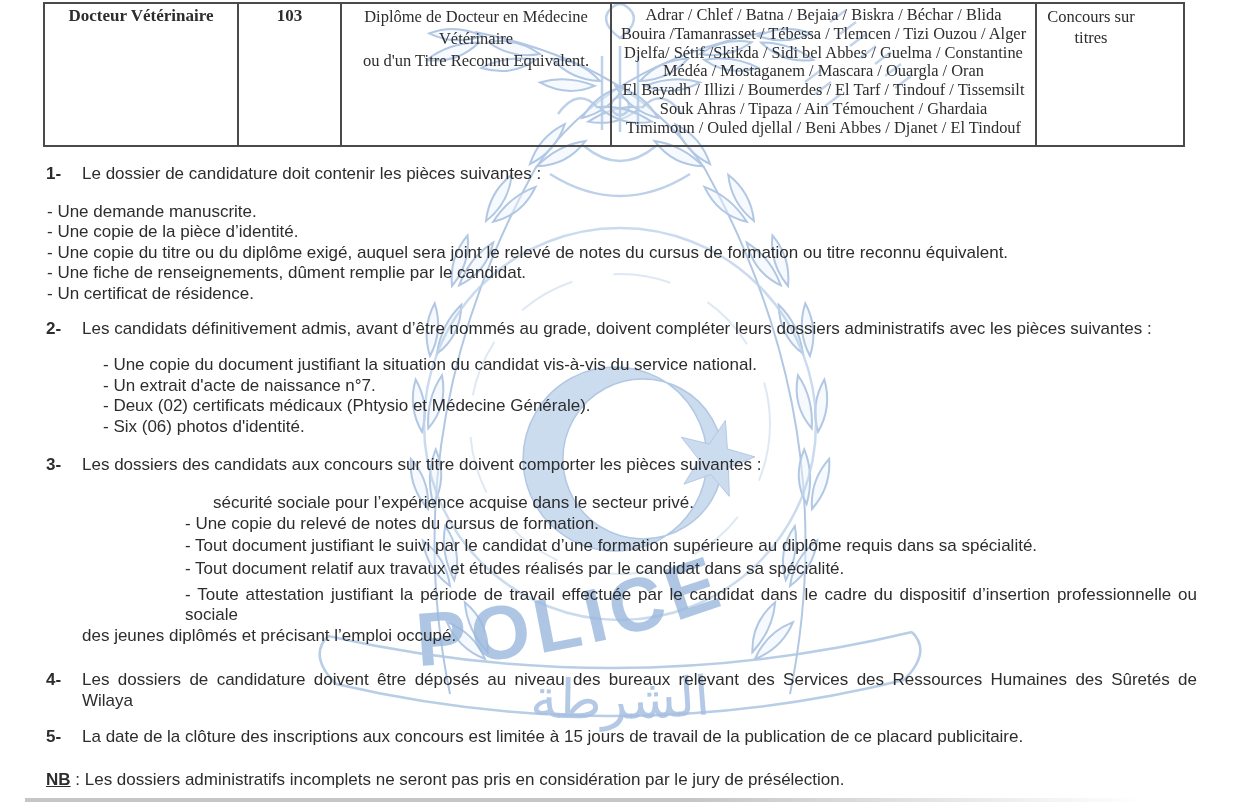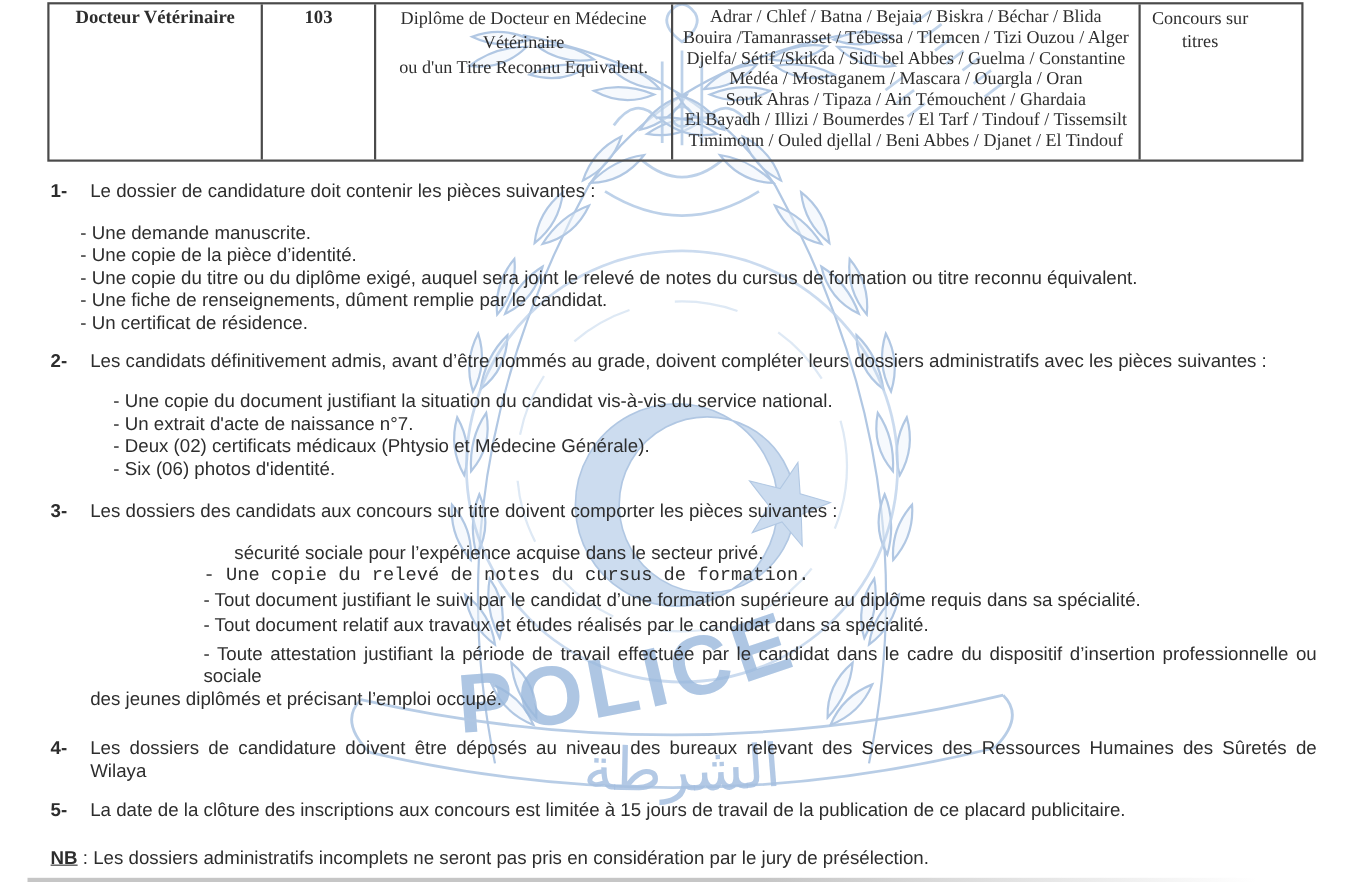--- a/index.html
+++ b/index.html
@@ -35,21 +35,21 @@
   .c-num{width:103px;font-weight:bold;font-size:17px;}
   .c-dip{width:270px;font-size:16.5px;line-height:22px;}
   .c-wil{width:425px;font-size:16.4px;line-height:18.8px;}
   .c-mode{width:108px;font-size:16.5px;line-height:21px;}
   
   .content{position:relative;z-index:1;padding-right:43px;}
   .sec{position:relative;padding-left:82px;line-height:20.6px;font-size:17px;}
   .sec .num{position:absolute;left:46px;font-weight:bold;}
   .s1{margin-top:17px;}
   .ul-a{margin-top:17px;line-height:20.6px;font-size:17px;}
-  .ul-a .li{padding-left:73px;}
+  .ul-a .li{padding-left:47px;}
   .s2{margin-top:14px;}
   .ul-b{margin-top:16px;line-height:20.6px;font-size:17px;}
   .ul-b .li{padding-left:103px;}
   .s3{margin-top:17px;}
   .ul-c{margin-top:18px;line-height:20.6px;font-size:17px;}
   .ul-c .li{padding-left:213px;margin-bottom:2px;}
   .ul-c .li-first-justify{padding-left:185px;text-align:justify;text-align-last:justify;}
   .ul-c .li-wrap{padding-left:213px;}
   .ul-c .li-wrap-left{padding-left:82px;}
   .ul-c .gap-top{margin-top:5px;}
@@ -144,22 +144,22 @@
     </div>
     <div class="cell c-dip">
       <div>Diplôme de Docteur en Médecine Vétérinaire</div>
       <div>ou d'un Titre Reconnu Equivalent.</div>
     </div>
     <div class="cell c-wil">
       <div>Adrar / Chlef / Batna / Bejaia / Biskra / Béchar / Blida</div>
       <div>Bouira /Tamanrasset / Tébessa / Tlemcen / Tizi Ouzou / Alger</div>
       <div>Djelfa/ Sétif /Skikda / Sidi bel Abbes / Guelma / Constantine</div>
       <div>Médéa /  Mostaganem / Mascara / Ouargla / Oran</div>
+      <div>El Bayadh / Illizi / Boumerdes / El Tarf / Tindouf / Tissemsilt</div>
       <div>Souk Ahras /  Tipaza /  Ain Témouchent / Ghardaia</div>
-      <div>El Bayadh / Illizi / Boumerdes / El Tarf / Tindouf / Tissemsilt</div>
       <div>Timimoun / Ouled djellal / Beni Abbes / Djanet / El Tindouf</div>
     </div>
     <div class="cell c-mode">
       <div>Concours sur titres</div>
     </div>
   </div>
 
   <div class="content">
 
     <div class="sec s1">
@@ -186,21 +186,21 @@
     </div>
 
     <div class="sec s3">
       <span class="num">3-</span>
       <span>Les dossiers des candidats aux concours sur titre doivent comporter les pièces suivantes :</span>
     </div>
     <div class="ul-c">
       <div>
         <div class="li-wrap">sécurité sociale pour l’expérience acquise dans le secteur privé.</div>
       </div>
-      <div class="li" style="padding-left:185px;font-family:Liberation Mono, monospace;">-  Une copie du relevé de notes du cursus de formation.</div>
+      <div class="li" style="padding-left:185px;">-  Une copie du relevé de notes du cursus de formation.</div>
       <div class="li" style="padding-left:185px;">-  Tout document justifiant le suivi par le candidat d’une formation supérieure au diplôme requis dans sa spécialité.</div>
       <div class="li" style="padding-left:185px;">-  Tout document relatif aux travaux et études réalisés par le candidat dans sa spécialité.</div>
       <div class="gap-top">
         <div class="li-first-justify">-   Toute attestation justifiant la période de travail effectuée par le candidat dans le cadre du dispositif d’insertion professionnelle ou sociale</div>
         <div class="li-wrap-left">des jeunes diplômés et précisant l’emploi occupé.</div>
       </div>
     </div>
 
     <div class="sec s4">
       <span class="num">4-</span>

